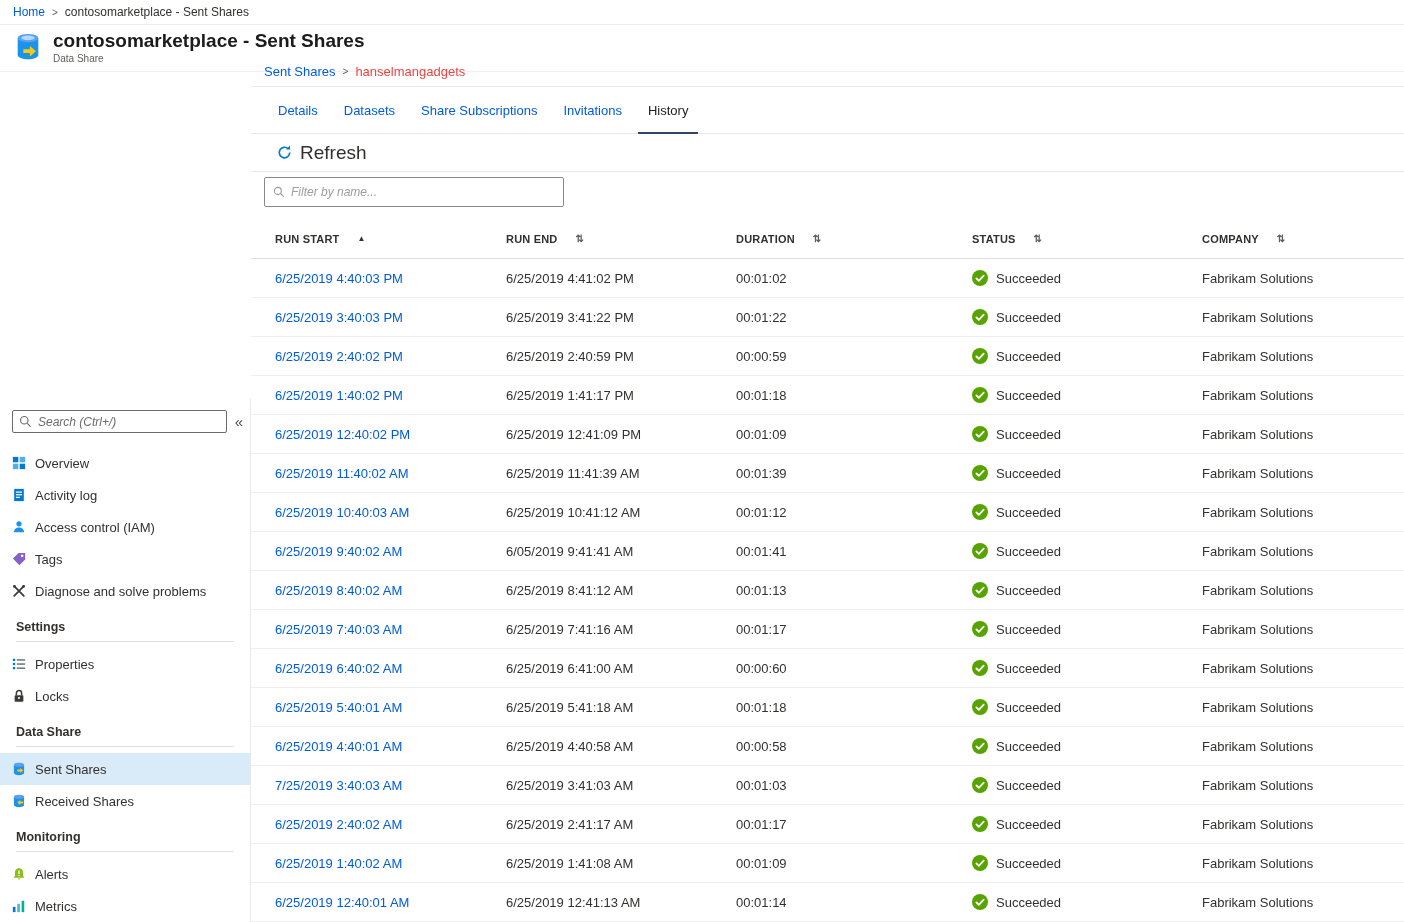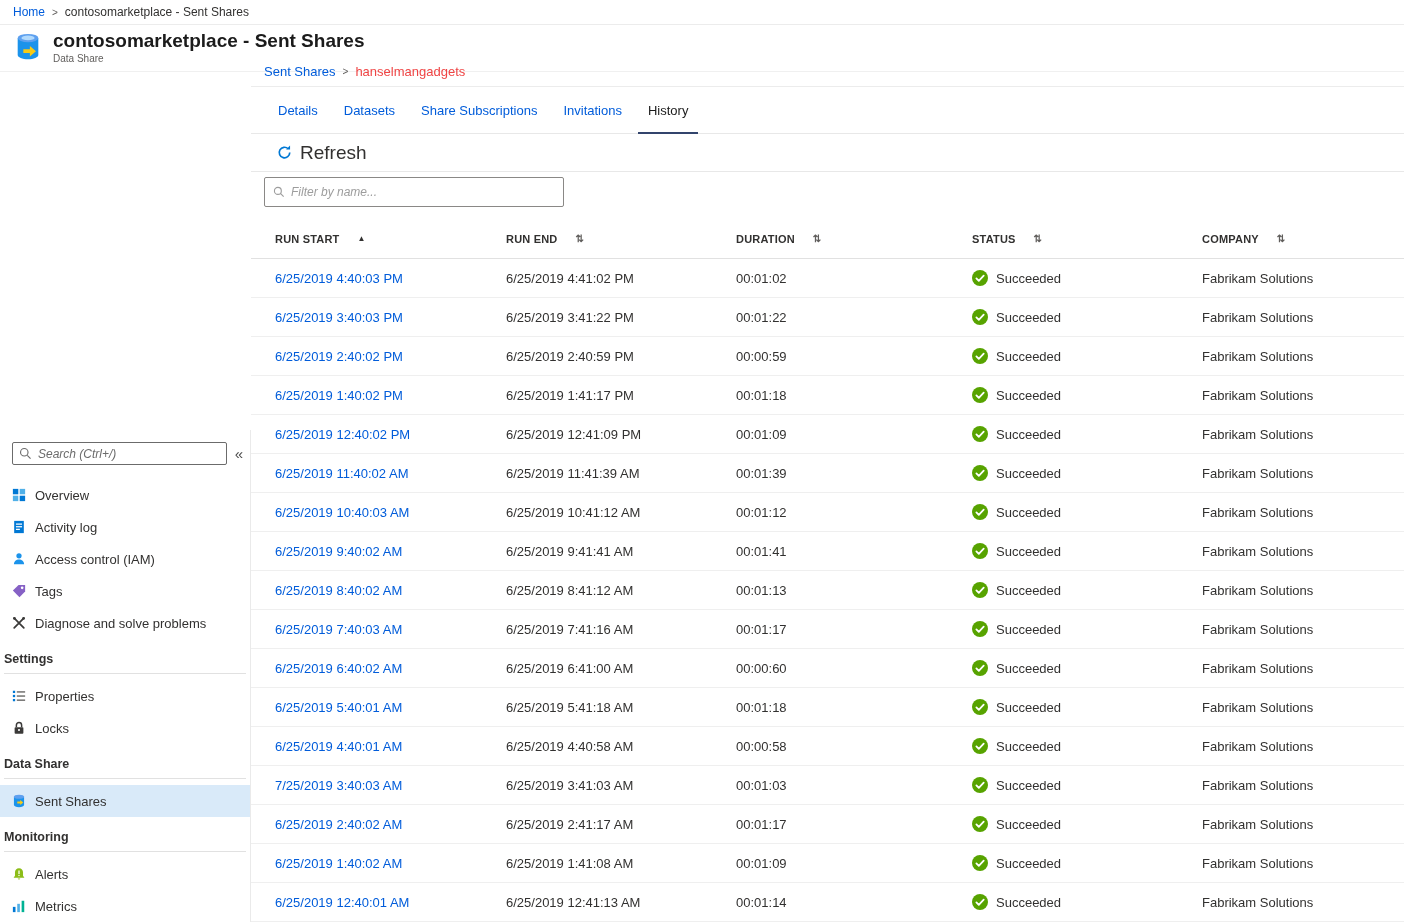--- a/index.html
+++ b/index.html
@@ -32,21 +32,21 @@
   .sidebar{width:251px;flex-shrink:0;border-right:1px solid #eaeaea;padding-top:12px;overflow:hidden;}
   .search-row{display:flex;align-items:center;gap:6px;padding:0 5px 0 12px;}
   .search-box{flex:1;height:23px;border:1px solid #6b6b6b;border-radius:2px;display:flex;align-items:center;gap:6px;padding:0 6px;background:#fff;}
   .search-box input{border:none;outline:none;flex:1;min-width:0;font-size:12px;font-style:italic;color:#323130;font-family:inherit;background:transparent;}
   .search-box input::placeholder{color:#6b6b6b;font-style:italic;}
   .collapse{color:#4d4d4d;font-size:15px;cursor:pointer;line-height:1;padding:2px;}
   .nav{margin-top:14px;}
   .nav-item{height:32px;display:flex;align-items:center;gap:9px;padding:0 12px;font-size:13px;color:#323130;cursor:pointer;}
   .nav-item.selected{background:var(--selected-bg);}
   .nav-item svg{flex-shrink:0;}
-  .section-title{font-size:12.5px;font-weight:700;color:#323130;margin:13px 4px 6px;padding-bottom:7px;border-bottom:1px solid #e1e1e1;}
+  .section-title{font-size:12.5px;font-weight:700;color:#323130;margin:13px 16px 6px;padding-bottom:7px;border-bottom:1px solid #e1e1e1;}
 
   
   .main{flex:1;display:flex;flex-direction:column;min-width:0;}
   .main-breadcrumb{height:30px;display:flex;align-items:center;gap:7px;padding-left:13px;font-size:13px;border-bottom:1px solid #ececec;}
   .mb-parent{color:var(--link);cursor:pointer;}
   .mb-sep{color:#605e5c;font-size:10px;}
   .mb-current{color:#ef4444;}
 
   .tabs{display:flex;height:47px;align-items:stretch;padding-left:14px;border-bottom:1px solid #e8e8e8;}
   .tab{display:flex;align-items:center;padding:0 13px;font-size:13px;color:var(--link);cursor:pointer;position:relative;white-space:nowrap;}
@@ -192,20 +192,30 @@
       <div class="nav-item selected">
         <span class="icon">
           <svg width="14" height="14" viewBox="0 0 16 16">
               <path d="M2.2 3.2 v9.4 c0 1.3 2.6 2.4 5.8 2.4 s5.8-1.1 5.8-2.4 V3.2" fill="#1b93eb"></path>
               <ellipse cx="8" cy="3.2" rx="5.8" ry="2.3" fill="#5ea0ef"></ellipse>
               <path d="M6 8.6 h3.4 v-1.8 l3.4 2.9 -3.4 2.9 v-1.8 H6 z" fill="#f7cb15"></path>
             </svg>
         </span>
         <span>Sent Shares</span>
       </div>
+      <div class="nav-item">
+        <span class="icon">
+          <svg width="14" height="14" viewBox="0 0 16 16">
+              <path d="M2.2 3.2 v9.4 c0 1.3 2.6 2.4 5.8 2.4 s5.8-1.1 5.8-2.4 V3.2" fill="#1b93eb"></path>
+              <ellipse cx="8" cy="3.2" rx="5.8" ry="2.3" fill="#5ea0ef"></ellipse>
+              <path d="M12.8 8.6 H9.4 v-1.8 L6 9.7 l3.4 2.9 v-1.8 h3.4 z" fill="#f7cb15"></path>
+            </svg>
+        </span>
+        <span>Received Shares</span>
+      </div>
 
       <div class="section-title">Monitoring</div>
       <div class="nav-item">
         <span class="icon">
           <svg width="14" height="14" viewBox="0 0 16 16">
               <path d="M8 1.3 c-2.9 0-4.6 2-4.6 4.6 v4.2 L1.8 12.3 h12.4 L12.6 10.1 V5.9 C12.6 3.3 10.9 1.3 8 1.3 z" fill="#8cbd18"></path>
               <path d="M6.5 13.2 a1.6 1.6 0 0 0 3 0 z" fill="#8cbd18"></path>
               <rect x="7.3" y="4" width="1.4" height="4" fill="#fff"></rect>
               <rect x="7.3" y="9" width="1.4" height="1.4" fill="#fff"></rect>
             </svg>
@@ -412,21 +422,21 @@
       </span>
       <span>Succeeded</span>
     </div>
     <div class="cell">Fabrikam Solutions</div>
   </div>
 
   <div class="grid-cols trow">
     <div class="cell">
       <a href="#" class="link">6/25/2019 9:40:02 AM</a>
     </div>
-    <div class="cell">6/25/2019 9:41:41 AM</div>
+    <div class="cell">6/05/2019 9:41:41 AM</div>
     <div class="cell">00:01:41</div>
     <div class="cell c-status">
       <span class="icon">
         <svg width="16" height="16" viewBox="0 0 16 16">
                 <circle cx="8" cy="8" r="8" style="fill:var(--success)"></circle>
                 <path d="M4.4 8.4 l2.4 2.4 L11.7 5.7" stroke="#fff" stroke-width="1.8" fill="none" stroke-linecap="round" stroke-linejoin="round"></path>
               </svg>
       </span>
       <span>Succeeded</span>
     </div>

